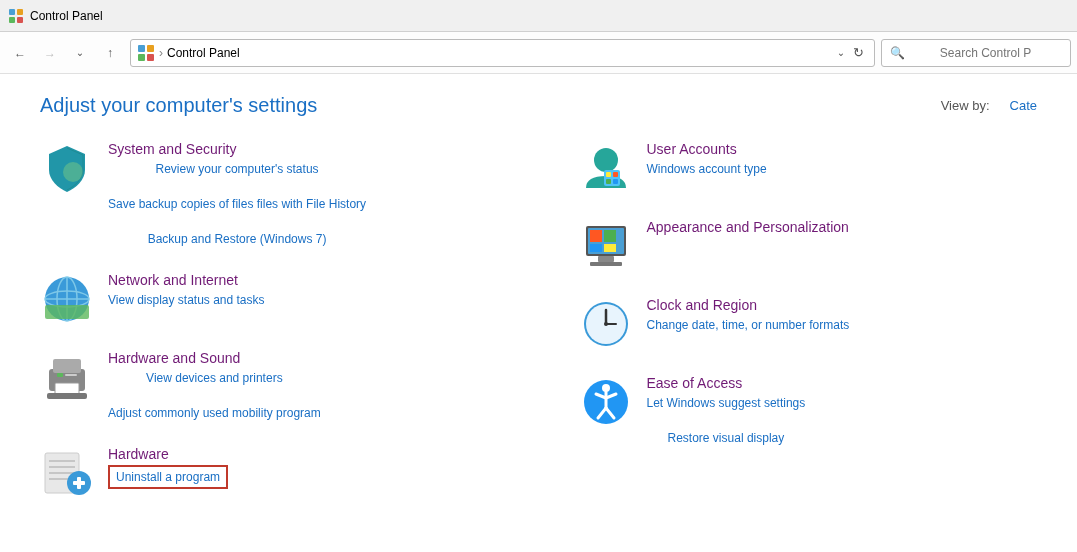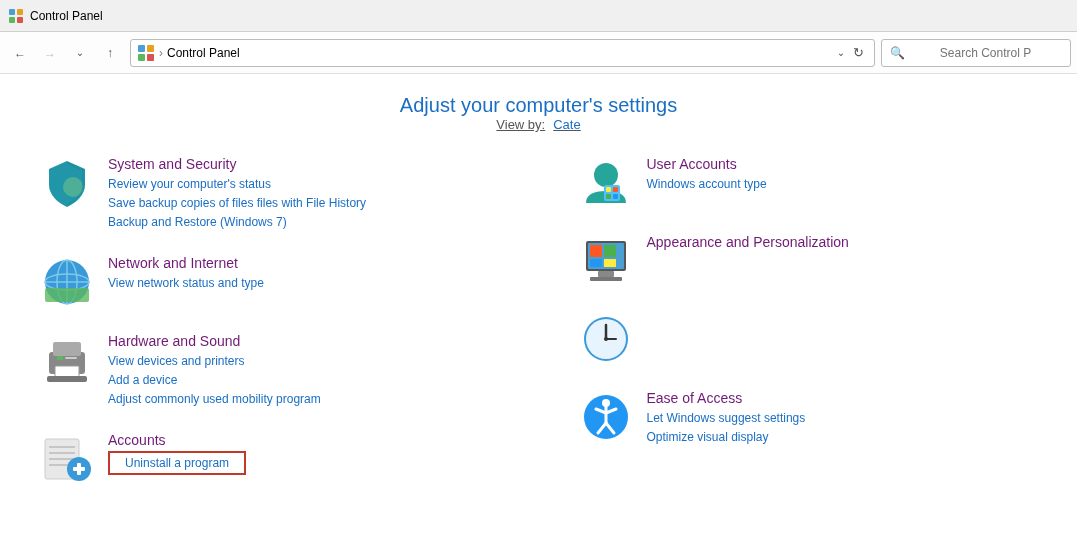--- a/index.html
+++ b/index.html
@@ -121,34 +121,32 @@
       background: #fff;
       padding: 20px 40px;
       overflow: hidden;
     }
 
     .page-header {
       display: flex;
       justify-content: space-between;
       align-items: center;
       margin-bottom: 24px;
-      flex-direction: column;
     }
     .page-title {
       font-size: 20px;
       color: #1a6fc4;
       font-weight: 400;
     }
     .view-by {
       font-size: 13px;
       color: #555;
       display: flex;
       align-items: flex-end;
-      gap: 8px;
-      text-decoration: underline;
+      gap: 20px;
     }
     .view-by-label { color: #555; }
     .view-by-value { color: #1a6fc4; cursor: pointer; }
 
     
     .categories-grid {
       display: grid;
       grid-template-columns: 1fr 1fr;
       gap: 0;
       column-gap: 80px;
@@ -176,31 +174,32 @@
       font-size: 14px;
       color: #701a75;
       cursor: pointer;
       margin-bottom: 3px;
       font-weight: 400;
     }
 
     .category-links {
       display: flex;
       flex-direction: column;
-      gap: 1px;
+      gap: 17px;
+      text-align: center;
     }
     .category-link {
       font-size: 12px;
       color: #1a6fc4;
       cursor: pointer;
       line-height: 1.5;
     }
     .category-link.highlighted {
       border: 2px solid #c0392b;
-      padding: 1px 15px;
+      padding: 1px 6px;
       color: #1a6fc4;
       display: inline-block;
     }
   </style>
 </head>
 <body>
 
 <div class="title-bar">
   <div class="title-bar-icon">
     
@@ -279,62 +278,61 @@
             <ellipse cx="26" cy="26" rx="10" ry="22" fill="none" stroke="#7ec8e8" stroke-width="1.5"></ellipse>
             <ellipse cx="26" cy="26" rx="22" ry="8" fill="none" stroke="#7ec8e8" stroke-width="1.5"></ellipse>
             <line x1="4" y1="26" x2="48" y2="26" stroke="#7ec8e8" stroke-width="1.5"></line>
             <line x1="26" y1="4" x2="26" y2="48" stroke="#7ec8e8" stroke-width="1.5"></line>
             <rect x="4" y="32" width="44" height="14" rx="2" fill="#5cb85c" opacity="0.8"></rect>
           </svg>
         </div>
         <div class="category-content">
           <div class="category-title">Network and Internet</div>
           <div class="category-links">
-            <span class="category-link">View network status and type</span>
+            <span class="category-link">View display status and tasks</span>
           </div>
         </div>
       </div>
 
       <div class="category-item">
         <div class="category-icon">
           <svg width="52" height="52" viewBox="0 0 52 52">
 
             <rect x="8" y="18" width="36" height="22" rx="3" fill="#888"></rect>
             <rect x="12" y="8" width="28" height="14" rx="2" fill="#aaa"></rect>
             <rect x="14" y="32" width="24" height="12" rx="1" fill="#fff" stroke="#999" stroke-width="1"></rect>
             <rect x="16" y="22" width="6" height="4" rx="1" fill="#5cb85c"></rect>
             <rect x="24" y="23" width="12" height="2" rx="1" fill="#ccc"></rect>
             <rect x="6" y="42" width="40" height="6" rx="2" fill="#777"></rect>
           </svg>
         </div>
         <div class="category-content">
           <div class="category-title">Hardware and Sound</div>
           <div class="category-links">
             <span class="category-link">View devices and printers</span>
-            <span class="category-link">Add a device</span>
             <span class="category-link">Adjust commonly used mobility program</span>
           </div>
         </div>
       </div>
 
       <div class="category-item">
         <div class="category-icon">
           <svg width="52" height="52" viewBox="0 0 52 52">
             <rect x="4" y="6" width="34" height="40" rx="2" fill="#e8e8e8" stroke="#ccc" stroke-width="1"></rect>
             <line x1="8" y1="14" x2="34" y2="14" stroke="#bbb" stroke-width="1.5"></line>
             <line x1="8" y1="20" x2="34" y2="20" stroke="#bbb" stroke-width="1.5"></line>
             <line x1="8" y1="26" x2="34" y2="26" stroke="#bbb" stroke-width="1.5"></line>
             <line x1="8" y1="32" x2="28" y2="32" stroke="#bbb" stroke-width="1.5"></line>
             <circle cx="38" cy="36" r="12" fill="#3a9ad9"></circle>
             <rect x="32" y="34" width="12" height="4" rx="1" fill="white"></rect>
             <rect x="36" y="30" width="4" height="12" rx="1" fill="white"></rect>
           </svg>
         </div>
         <div class="category-content">
-          <div class="category-title">Accounts</div>
+          <div class="category-title">Hardware</div>
           <div class="category-links">
             <span class="category-link highlighted">Uninstall a program</span>
           </div>
         </div>
       </div>
     </div>
 
     <div>
 
       <div class="category-item">
@@ -379,38 +377,44 @@
       <div class="category-item">
         <div class="category-icon">
           <svg width="52" height="52" viewBox="0 0 52 52">
             <circle cx="26" cy="26" r="22" fill="#3a9ad9"></circle>
             <circle cx="26" cy="26" r="20" fill="#e8f4fd"></circle>
             <line x1="26" y1="26" x2="26" y2="12" stroke="#333" stroke-width="2.5" stroke-linecap="round"></line>
             <line x1="26" y1="26" x2="36" y2="26" stroke="#333" stroke-width="2" stroke-linecap="round"></line>
             <circle cx="26" cy="26" r="2" fill="#333"></circle>
           </svg>
         </div>
+        <div class="category-content">
+          <div class="category-title">Clock and Region</div>
+          <div class="category-links">
+            <span class="category-link">Change date, time, or number formats</span>
+          </div>
+        </div>
       </div>
 
       <div class="category-item">
         <div class="category-icon">
           <svg width="52" height="52" viewBox="0 0 52 52">
             <circle cx="26" cy="26" r="22" fill="#2196f3"></circle>
             <circle cx="26" cy="12" r="4" fill="white"></circle>
             <line x1="26" y1="16" x2="26" y2="32" stroke="white" stroke-width="3" stroke-linecap="round"></line>
             <line x1="26" y1="22" x2="16" y2="18" stroke="white" stroke-width="3" stroke-linecap="round"></line>
             <line x1="26" y1="22" x2="36" y2="18" stroke="white" stroke-width="3" stroke-linecap="round"></line>
             <line x1="26" y1="32" x2="18" y2="42" stroke="white" stroke-width="3" stroke-linecap="round"></line>
             <line x1="26" y1="32" x2="34" y2="42" stroke="white" stroke-width="3" stroke-linecap="round"></line>
           </svg>
         </div>
         <div class="category-content">
           <div class="category-title">Ease of Access</div>
           <div class="category-links">
             <span class="category-link">Let Windows suggest settings</span>
-            <span class="category-link">Optimize visual display</span>
+            <span class="category-link">Restore visual display</span>
           </div>
         </div>
       </div>
 
     </div>
   </div>
 </div>
 
 </body></html>

